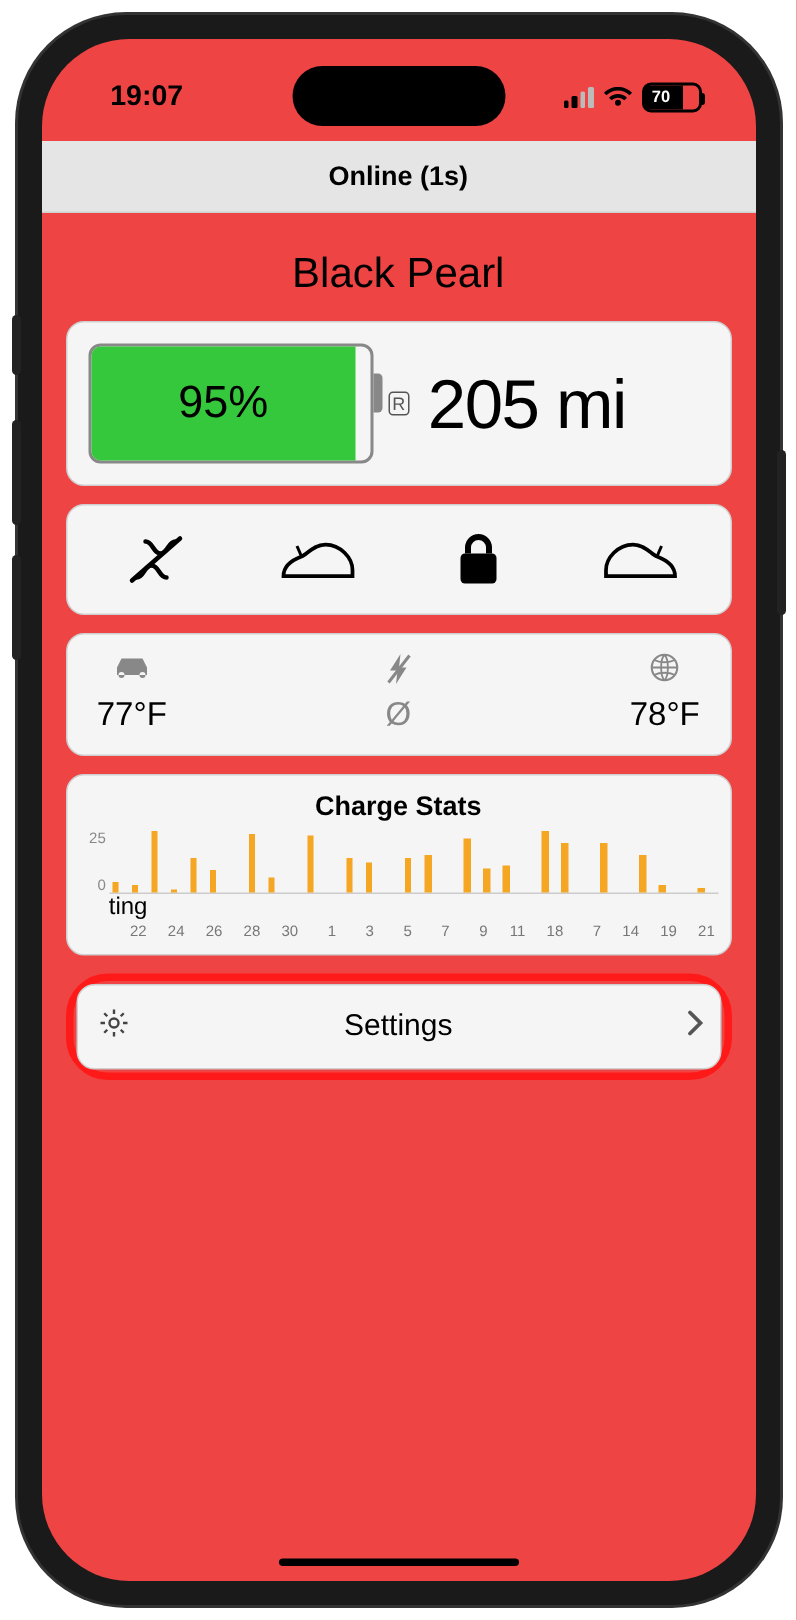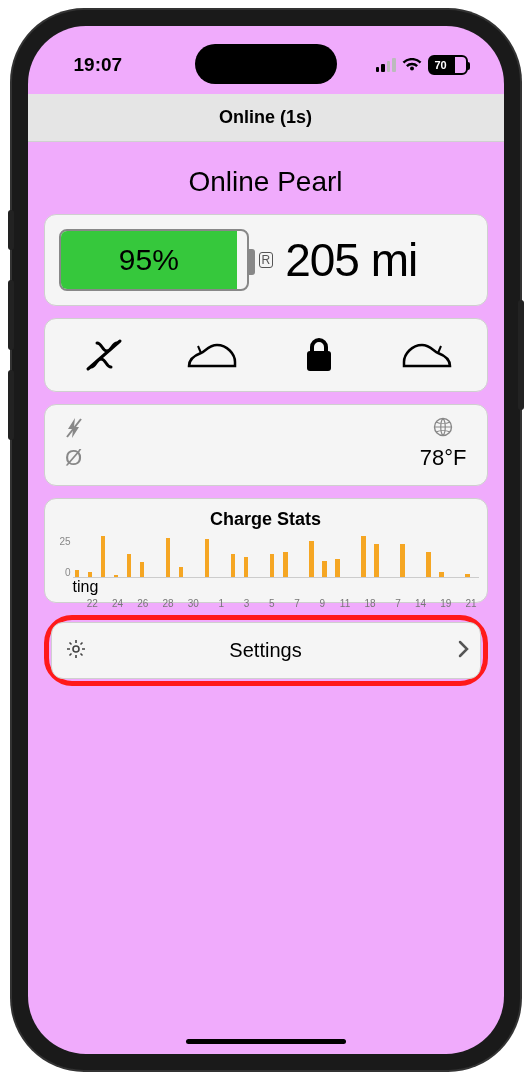--- a/index.html
+++ b/index.html
@@ -22,21 +22,21 @@
     box-shadow: 0 0 0 2px #333;
   }
   .side-btn { position: absolute; background: #222; border-radius: 3px; }
   .side-btn.b1 { left: -4px; top: 200px; width: 6px; height: 40px; }
   .side-btn.b2 { left: -4px; top: 270px; width: 6px; height: 70px; }
   .side-btn.b3 { left: -4px; top: 360px; width: 6px; height: 70px; }
   .side-btn.b4 { right: -4px; top: 290px; width: 6px; height: 110px; }
   .screen {
     width: 100%;
     height: 100%;
-    background: #f0abfc;
+    background: #ef4444;
     border-radius: 58px;
     overflow: hidden;
     position: relative;
   }
   .notch {
     position: absolute;
     top: 18px;
     left: 50%;
     transform: translateX(-50%);
     width: 142px;
@@ -80,21 +80,21 @@
   .card {
     background:#f5f5f5;
     border:1px solid #cfcfcf;
     border-radius: 12px;
     margin-bottom: 12px;
   }
   .battery-card {
     display:flex; align-items:center; padding: 14px 12px 14px 14px; gap: 10px;
   }
   .batt-outline {
-    width: 190px; height: 62px; border: 2px solid #888; border-radius: 8px;
+    width: 190px; height: 80px; border: 2px solid #888; border-radius: 8px;
     position: relative;
   }
   .batt-outline::after { content:""; position:absolute; right:-8px; top:18px; width:6px; height:26px; background:#888; border-radius:0 3px 3px 0;}
   .batt-fill {
     height:100%; background:#36c83c; border-radius:6px 0 0 6px;
     display:flex; align-items:center; justify-content:center;
     font-size:30px; color:#000; font-weight:400;
   }
   .rated-badge {
     font-size:12px; border:1.5px solid #555; border-radius:3px; padding:0 2px;
@@ -105,21 +105,21 @@
   .action-btn { width: 56px; height: 40px; display:flex; align-items:center; justify-content:center; }
   .row-card { display:flex; align-items:center; padding: 16px 14px; position:relative; }
   .row-icon-left { position:absolute; left:14px; }
   .row-label { flex:1; text-align:center; font-size:20px; }
   .chevron { position:absolute; right:10px; }
   .temps-card { display:flex; justify-content:space-between; align-items:flex-end; padding: 12px 20px 14px; }
   .temps-card .col { display:flex; flex-direction:column; align-items:center; gap:6px; }
   .temps-card .col .ico { height: 22px; color:#777; }
   .temps-card .val { font-size:22px; }
   .limit-card { text-align:center; padding: 18px 10px; color:#9a9a9a; font-size:20px; }
-  .chart-card { padding: 10px 8px 4px; }
+  .chart-card { padding: 10px 8px 20px; }
   .chart-title { text-align:center; font-weight:600; font-size:18px; margin-bottom:6px; }
   .chart-area { position:relative; height: 62px; margin-left: 20px; }
   .y-labels { position:absolute; left:-20px; top:0; height:42px; width:18px; display:flex; flex-direction:column; justify-content:space-between; font-size:10px; color:#888; text-align:right;}
   .bars { display:flex; align-items:flex-end; height:42px; gap:2px; border-bottom:1px solid #ccc; padding: 0 2px;}
   .bars span { width: 5px; background:#f5a623; }
   .x-labels { display:flex; gap:2px; font-size:10px; color:#777; padding:2px 2px 0; }
   .x-labels span { width: 26px; text-align:right; }
   .settings-highlight {
     border: 5px solid #ff1a1a; border-radius: 28px; padding: 2px;
     margin-top: 4px;
@@ -159,21 +159,21 @@
             <span>70</span>
           </div>
       </div>
     </div>
 
     <div class="header">
       <span>Online (1s)</span>
     </div>
 
     <div class="content">
-      <div class="vehicle-name">Online Pearl</div>
+      <div class="vehicle-name">Black Pearl</div>
 
       <div class="card battery-card">
         <div class="batt-outline">
           <div class="batt-fill" id="batt-fill" style="width: 95%;">
             <span>95%</span>
           </div>
         </div>
         <span class="rated-badge">R</span>
         <span class="range">205 mi</span>
       </div>
@@ -203,20 +203,28 @@
         <div class="action-btn">
           <svg width="52" height="30" viewBox="0 0 52 30">
               <path fill="none" stroke="#000" stroke-width="2.5" d="M49 26c0-6-4-10-12-13-4-1.5-8-8-16-8C11 5 3 14 3 22v4h46z"></path>
               <path fill="none" stroke="#000" stroke-width="2" d="M37 13l3-7"></path>
             </svg>
         </div>
       </div>
 
 
       <div class="card temps-card">
+        <div class="col">
+          <span class="ico">
+            <svg width="28" height="18" viewBox="0 0 28 18">
+                <path fill="#888" d="M4 10l3-6h14l3 6v5H4zM7 17a2 2 0 100-4 2 2 0 000 4zm14 0a2 2 0 100-4 2 2 0 000 4z"></path>
+              </svg>
+          </span>
+          <span class="val">77°F</span>
+        </div>
         <div class="col">
           <span class="ico">
             <svg width="18" height="22" viewBox="0 0 18 22">
                 <path fill="#888" d="M10 1L3 12h5l-1 9 7-11h-5z"></path>
                 <line x1="2" y1="20" x2="16" y2="2" stroke="#888" stroke-width="2"></line>
               </svg>
           </span>
           <span class="val" style="color:#888">Ø</span>
         </div>
         <div class="col">

